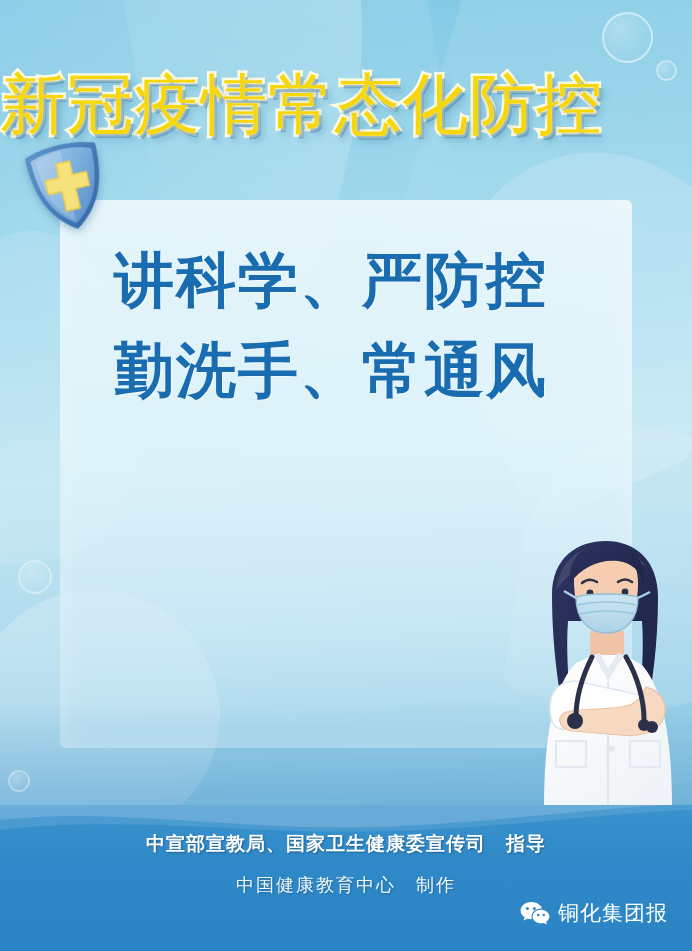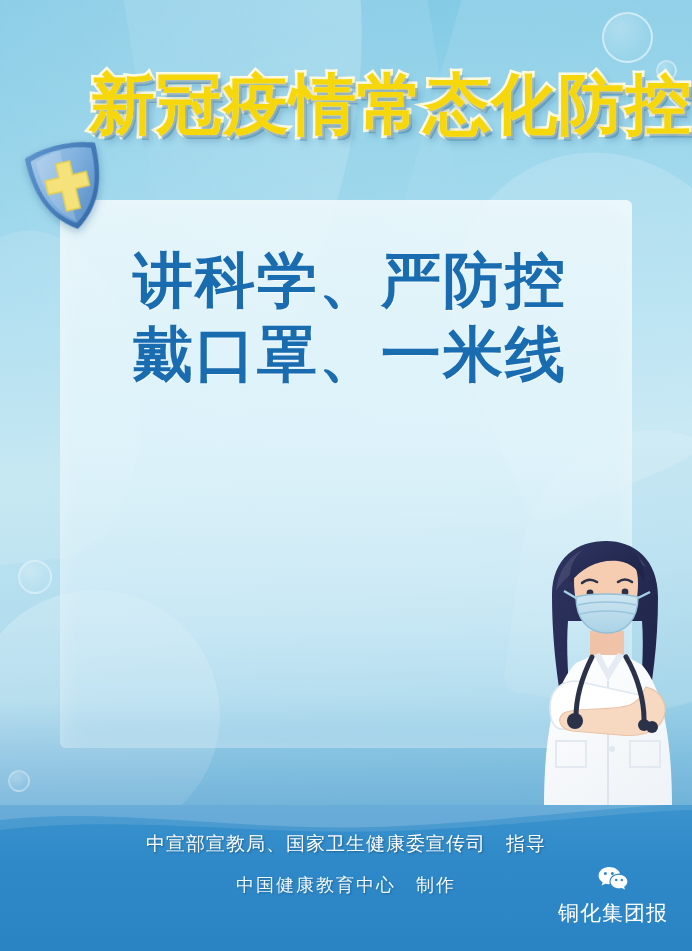--- a/index.html
+++ b/index.html
@@ -93,43 +93,43 @@
   .shield{
     position:absolute;left:26px;top:138px;
     width:84px;height:96px;
     transform:rotate(-13deg);
     filter:drop-shadow(0 3px 4px rgba(30,80,130,.35));
   }
 
   
   .title{
     position:absolute;left:0;right:0;top:72px;
-    text-align:right;
+    text-align:left;
     font-family:"DejaVu Sans","Liberation Sans",sans-serif;
-    font-weight:bold;
+    font-weight:normal;
     font-size:66px;
     line-height:1;
     letter-spacing:1px;
     color:#f6d70b;
     -webkit-text-stroke:5px #fffbe0;
     paint-order:stroke fill;
     text-shadow:
        0 0 1px #fffbe0,
        3px 4px 0 rgba(60,120,160,.42),
        5px 6px 7px rgba(40,95,140,.30);
     white-space:nowrap;
   }
 
   
   .slogans{
     position:absolute;
-    left:64px;top:248px;width:572px;
+    left:45px;top:248px;width:572px;
     display:flex;
     flex-direction:column;
-    gap:9px;
+    gap:25px;
     align-items:center;
   }
   .slogan-line{
     font-family:"DejaVu Sans","Liberation Sans",sans-serif;
     font-weight:bold;
     font-size:60px;
     line-height:1.08;
     color:#1a6cb0;
     letter-spacing:2px;
     white-space:nowrap;
@@ -149,40 +149,40 @@
     background:linear-gradient(180deg,#3a93cd 0%,#2f89c8 40%,#2a84c4 100%);
     overflow:hidden;
   }
   .footer-wave{
     position:absolute;left:0;top:-1px;width:100%;height:44px;
   }
   .credit-main{
     position:absolute;left:0;right:0;top:26px;
     text-align:center;
     font-family:"DejaVu Sans","Liberation Sans",sans-serif;
-    font-weight:normal;
+    font-weight:bold;
     font-size:19px;
     letter-spacing:1px;
     color:#ffffff;
     text-shadow:1px 1px 2px rgba(12,60,100,.55);
     white-space:nowrap;
   }
   .credit-sub{
     position:absolute;left:0;right:0;top:68px;
     text-align:center;
     font-family:"DejaVu Serif","Liberation Serif",serif;
     font-size:18px;
     letter-spacing:2px;
     color:#f2f8fc;
     text-shadow:1px 1px 2px rgba(12,60,100,.45);
     white-space:nowrap;
   }
   .wechat-tag{
     position:absolute;right:24px;bottom:24px;
-    display:flex;align-items:center;gap:8px;flex-direction:column;
+    display:flex;align-items:center;gap:8px;
   }
   .wechat-label{
     font-family:"DejaVu Sans","Liberation Sans",sans-serif;
     font-size:21px;
     color:#ffffff;
     letter-spacing:1px;
     white-space:nowrap;
   }
 </style>
 </head>
@@ -222,21 +222,21 @@
       </linearGradient>
     </defs>
     <path d="M6 12 C26 4 58 4 78 12 C78 46 70 74 42 92 C14 74 6 46 6 12 Z" fill="url(#shieldEdge)"></path>
     <path d="M11 16 C29 9 55 9 73 16 C73 46 66 70 42 86 C18 70 11 46 11 16 Z" fill="url(#shieldGrad)"></path>
     <path d="M16 18 C26 13 36 12 42 12 L42 84 C22 69 16 45 16 18 Z" fill="rgba(255,255,255,.18)"></path>
     <path d="M35 24 h14 v14 h14 v14 h-14 v20 h-14 v-20 h-14 v-14 h14 z" fill="#f6e27a" stroke="#e8cf4e" stroke-width="1.5"></path>
   </svg>
 
   <div class="slogans">
     <div class="slogan-line">讲科学、严防控</div>
-    <div class="slogan-line">戴口罩、一米线</div>
+    <div class="slogan-line">勤洗手、常通风</div>
   </div>
 
   <svg class="doctor" viewBox="0 0 176 272">
     <defs>
       <linearGradient id="hairGrad" x1="0" y1="0" x2="1" y2="1">
         <stop offset="0%" stop-color="#2e3460"></stop>
         <stop offset="100%" stop-color="#1d2246"></stop>
       </linearGradient>
       <linearGradient id="coatGrad" x1="0" y1="0" x2="0.6" y2="1">
         <stop offset="0%" stop-color="#ffffff"></stop>

